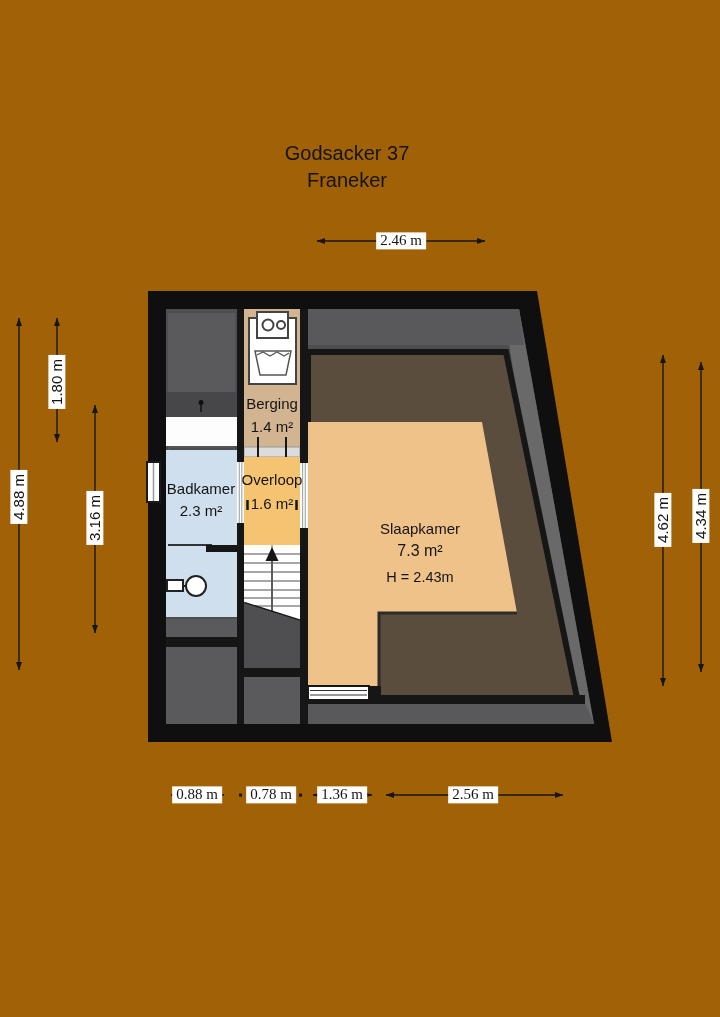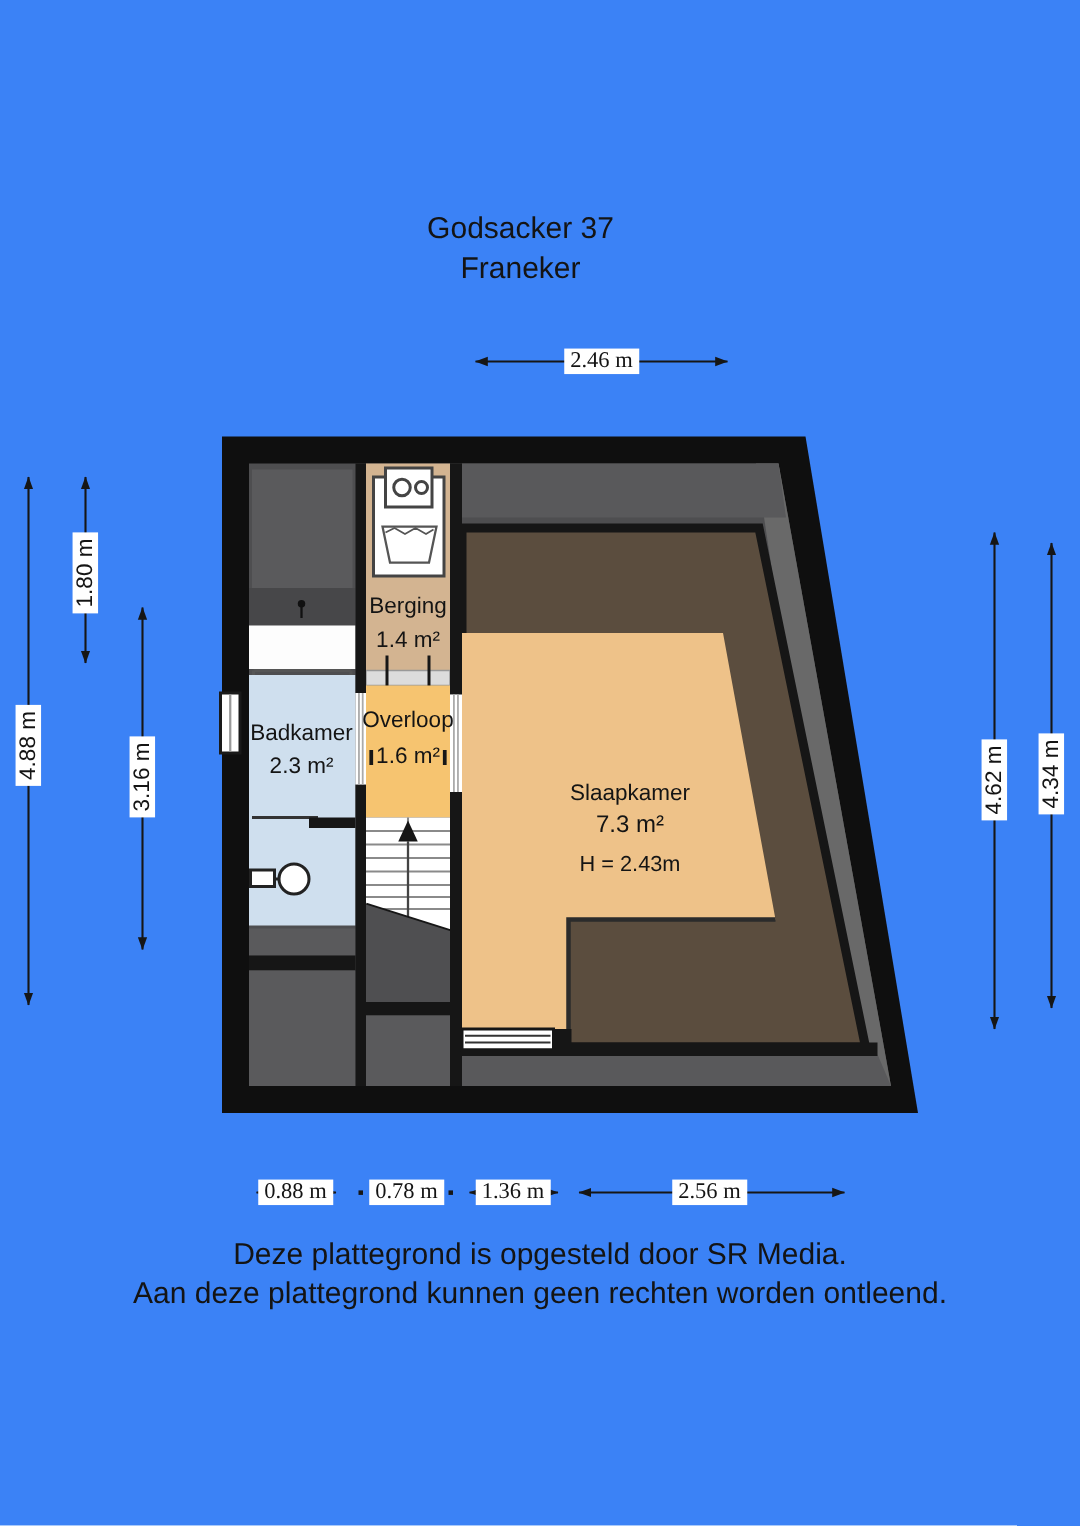--- a/index.html
+++ b/index.html
@@ -1,16 +1,16 @@
 <!DOCTYPE html>
 <html><head>
 <meta charset="utf-8">
 <style>
   html,body{margin:0;padding:0;background:#ffffff;}
-  .canvas{position:relative;width:720px;height:1017px;background:#3b82f6;overflow:hidden;
+  .canvas{position:relative;width:720px;height:1017px;background:#a16207;overflow:hidden;
           font-family:"Liberation Sans","DejaVu Sans",sans-serif;color:#141414;}
   .lbl{position:absolute;white-space:nowrap;line-height:1.15;transform:translate(-50%,-50%);text-align:center;}
   .lbl.bg{background:#fff;padding:0 4px;font-family:Liberation Serif, serif;}
   .lbl.v{transform:translate(-50%,-50%) rotate(-90deg);background:#fff;padding:0 4px;}
   .t20{font-size:20px;}
   .t17{font-size:15px;}
   .t16{font-size:16px;}
   .t15{font-size:15px;}
   .t14{font-size:14.5px;}
   svg{position:absolute;left:0;top:0;}
@@ -183,15 +183,13 @@
   <div class="lbl t15" style="left:272px;top:404px;">Berging</div>
   <div class="lbl t15" style="left:272px;top:427px;">1.4 m²</div>
   <div class="lbl t15" style="left:201px;top:489px;">Badkamer</div>
   <div class="lbl t15" style="left:201px;top:511px;">2.3 m²</div>
   <div class="lbl t15" style="left:272px;top:480px;">Overloop</div>
   <div class="lbl t15" style="left:272px;top:504px;">1.6 m²</div>
   <div class="lbl t17" style="left:420px;top:529px;">Slaapkamer</div>
   <div class="lbl t16" style="left:420px;top:551px;">7.3 m²</div>
   <div class="lbl t14" style="left:420px;top:577px;">H = 2.43m</div>
 
-  <div class="lbl t20" style="left:360px;top:837px;">Deze plattegrond is opgesteld door SR Media.</div>
-  <div class="lbl t20" style="left:360px;top:863px;">Aan deze plattegrond kunnen geen rechten worden ontleend.</div>
 </div>
 
 </body></html>

